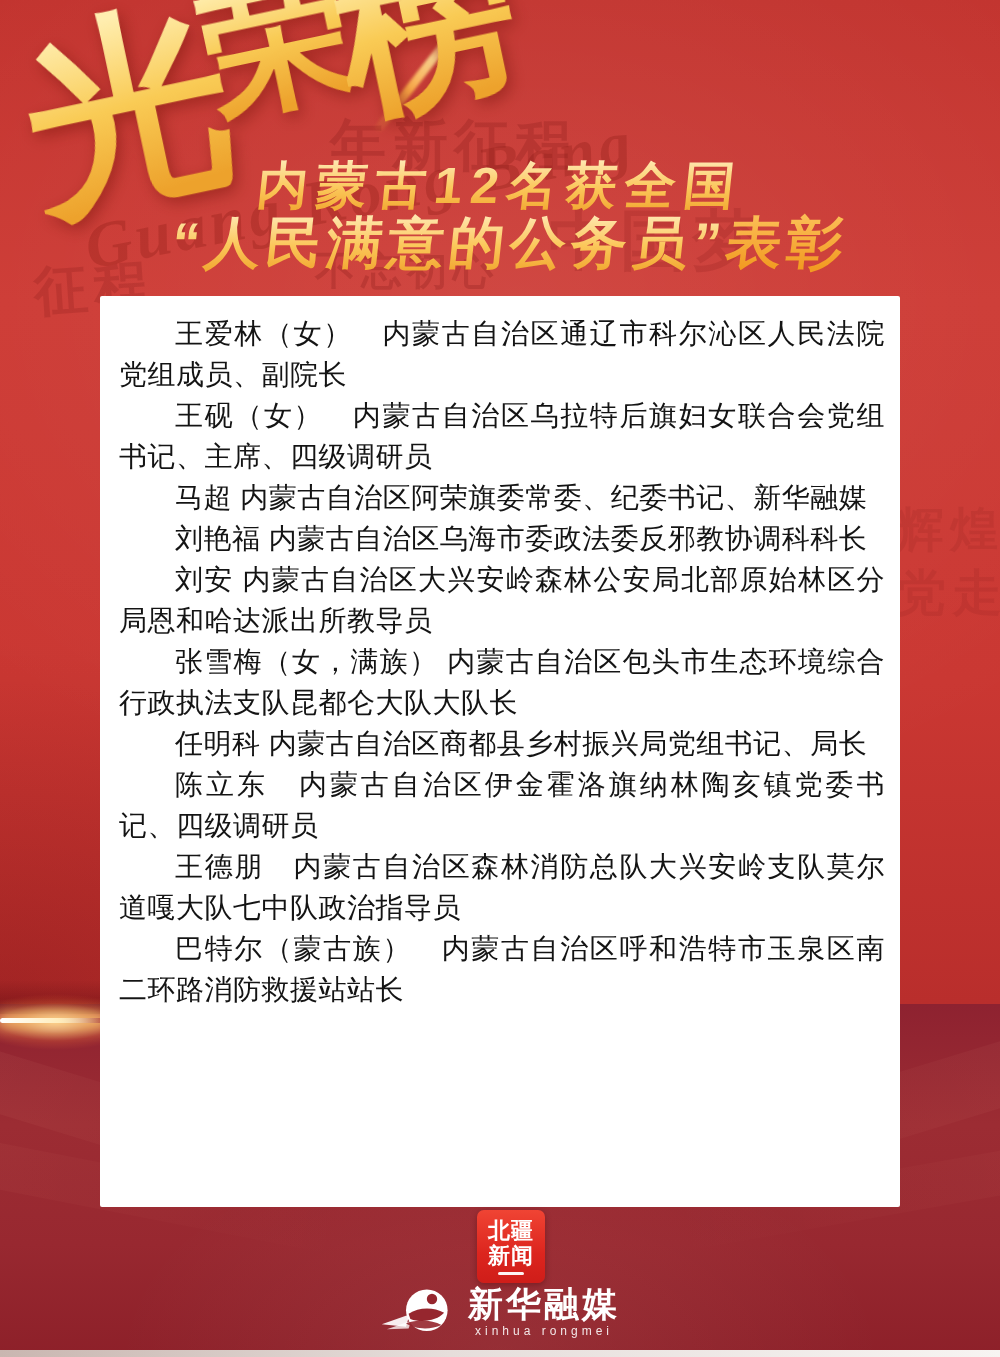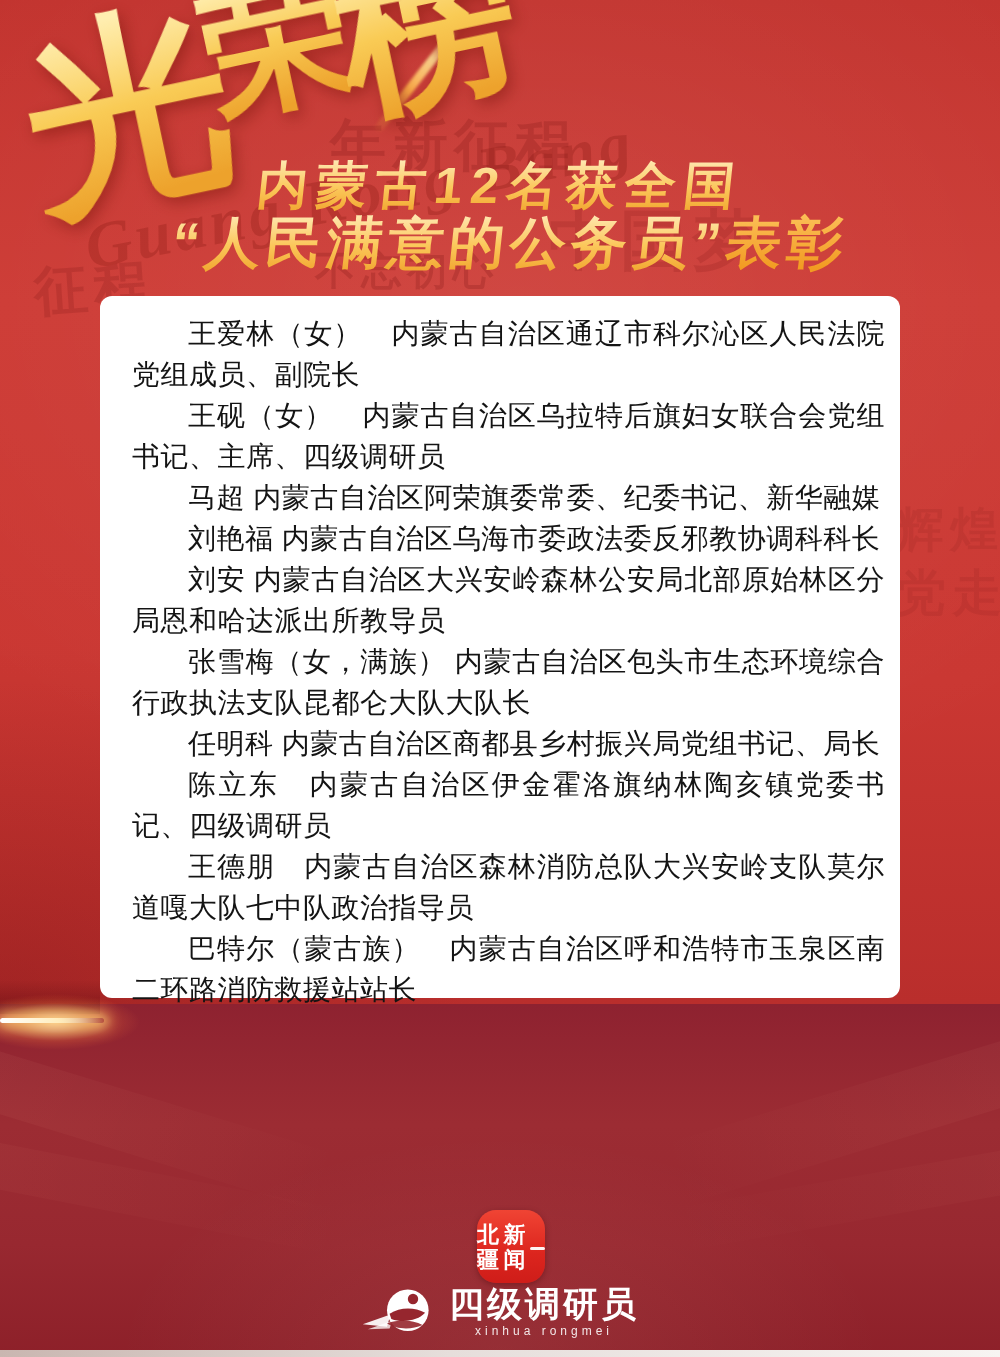--- a/index.html
+++ b/index.html
@@ -98,36 +98,36 @@
     -webkit-background-clip:text; background-clip:text; color:transparent;
   }
   .sub .grad-deep {
     background:linear-gradient(180deg,#fbbd54 10%, #f29b22 90%);
     -webkit-background-clip:text; background-clip:text; color:transparent;
   }
   .sub1 { top:152px; font-size:51px; letter-spacing:8px; }
   .sub2 { top:206px; font-size:56px; letter-spacing:5px; transform:skewX(-6deg) translateX(10px); }
   
   .card {
-    position:absolute; left:100px; top:296px; width:800px; height:702px;
-    background:#ffffff; border-radius:12px; box-sizing:border-box;
-    padding:17px 15px 0 32px; z-index:5;
+    position:absolute; left:100px; top:296px; width:800px; height:911px;
+    background:#ffffff; border-radius:2px; box-sizing:border-box;
+    padding:17px 15px 0 19px; z-index:5;
   }
   .card p {
     margin:0; font-size:28px; line-height:41px; color:#141414;
     text-indent:2em; font-weight:500; letter-spacing:0.5px;
     text-align:justify;
   }
   
   .badge {
     position:absolute; left:477px; top:1210px; width:68px; height:73px; z-index:6;
-    border-radius:19px;
+    border-radius:7px;
     background:linear-gradient(180deg,#f04434 0%, #dc251e 60%, #cf1d19 100%);
     box-shadow:0 2px 6px rgba(60,0,5,0.35);
-    display:flex; align-items:center; justify-content:center;
+    display:flex; flex-direction:column; align-items:center; justify-content:center;
   }
   .badge-line { color:#ffffff; font-size:22px; font-weight:900; line-height:25px; letter-spacing:1px; }
   .badge-bar { width:26px; height:3px; background:#ffffff; border-radius:2px; margin-top:4px; opacity:0.95; }
   .brand {
     position:absolute; left:0; top:1286px; width:1000px; z-index:6;
     display:flex; justify-content:center; align-items:center; gap:10px;
   }
   .brand-icon { width:78px; height:52px; flex:0 0 auto; }
   .brand-name { color:#ffffff; font-size:35px; font-weight:900; letter-spacing:3px; line-height:36px; }
   .brand-latin { color:rgba(255,255,255,0.88); font-size:12px; letter-spacing:4px; text-align:center; margin-top:2px; }
@@ -184,19 +184,19 @@
   <div class="brand">
     <svg class="brand-icon" viewBox="0 0 90 60" xmlns="http://www.w3.org/2000/svg">
       <polygon points="2,44 34,33 30,47" fill="#ffffff" opacity="0.92"></polygon>
       <polygon points="8,50 36,40 33,49" fill="#ffffff" opacity="0.75"></polygon>
       <circle cx="54" cy="28" r="24" fill="#ffffff"></circle>
       <circle cx="60" cy="15" r="6" fill="#96262e"></circle>
       <path d="M33 32 C 45 24, 62 24, 74 31 C 66 40, 48 43, 35 38 Z" fill="#96262e"></path>
       <path d="M30 43 C 44 38, 60 39, 71 45 C 58 51, 40 50, 30 43 Z" fill="#96262e" opacity="0.9"></path>
     </svg>
     <div class="brand-text">
-      <div class="brand-name">四级调研员</div>
+      <div class="brand-name">新华融媒</div>
       <div class="brand-latin">xinhua rongmei</div>
     </div>
   </div>
 
   <div class="bottom-strip"></div>
 </div>
 
 </body></html>

